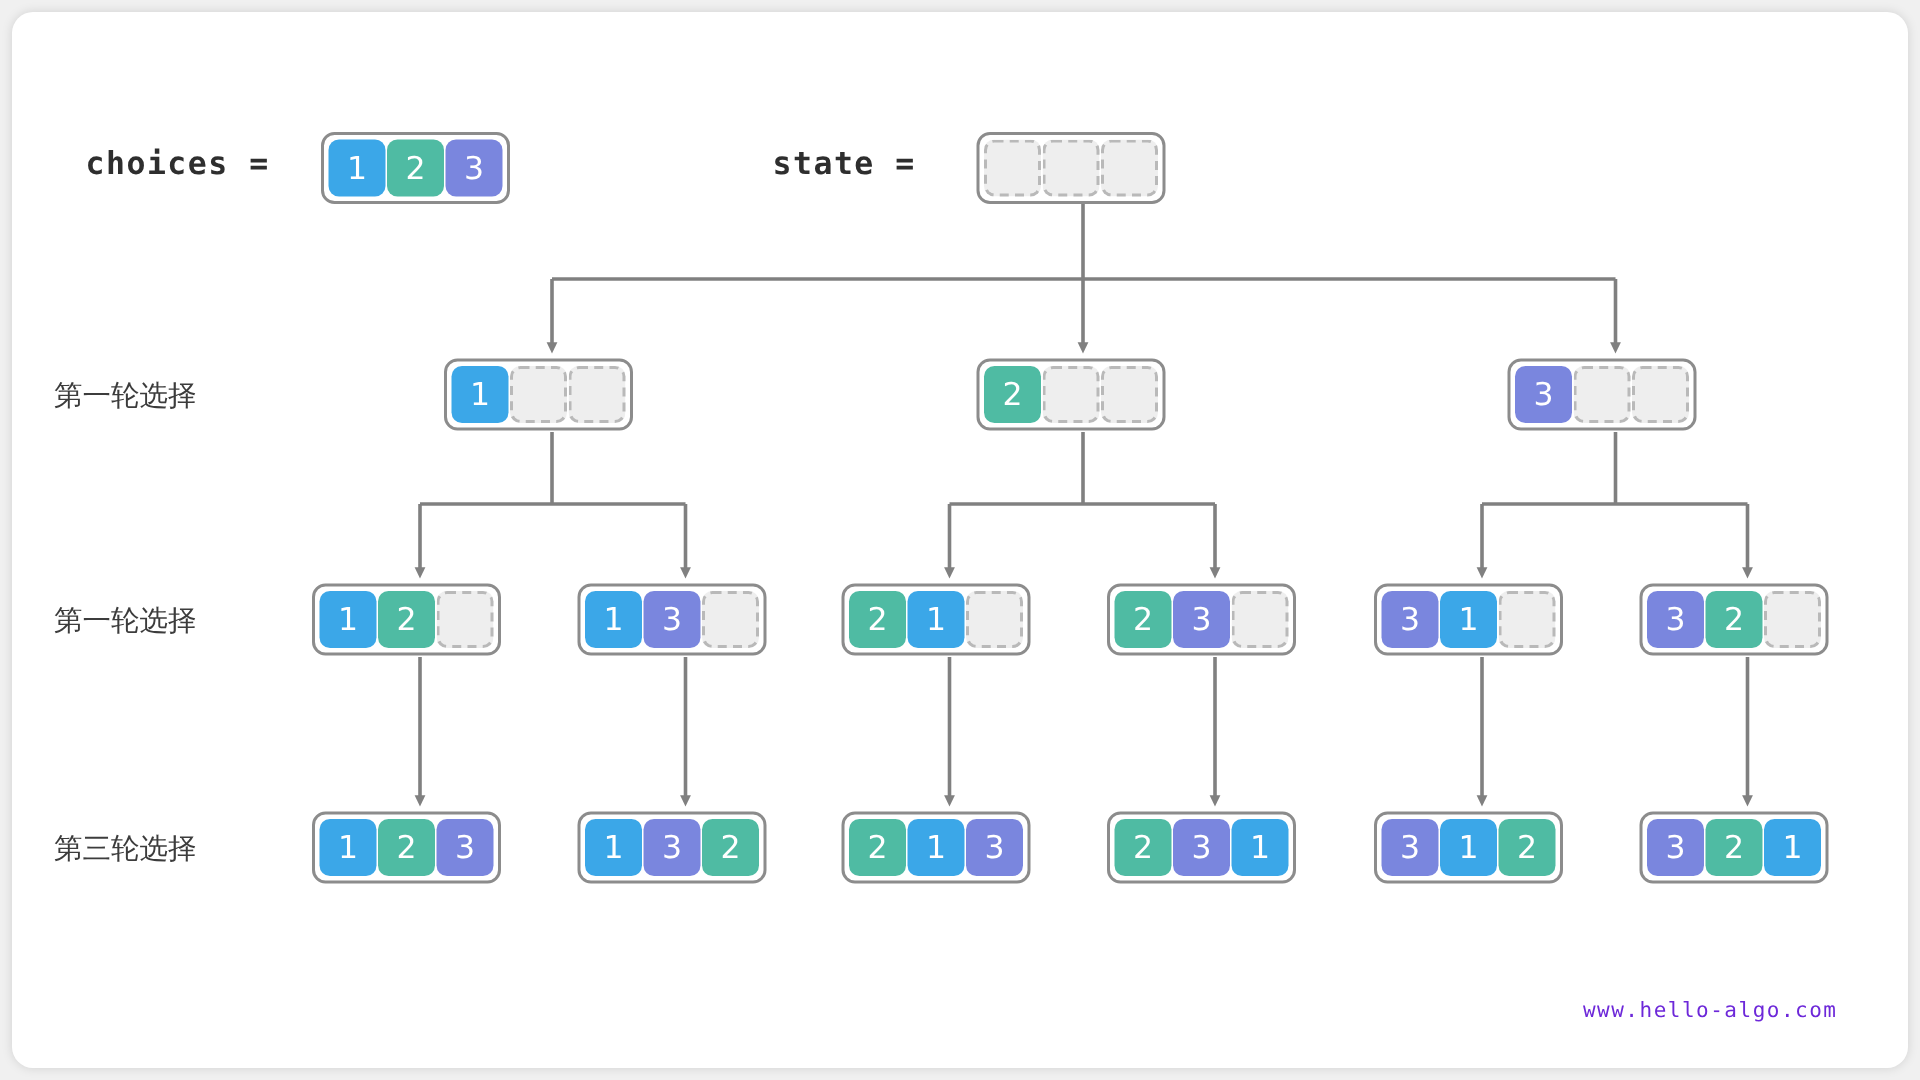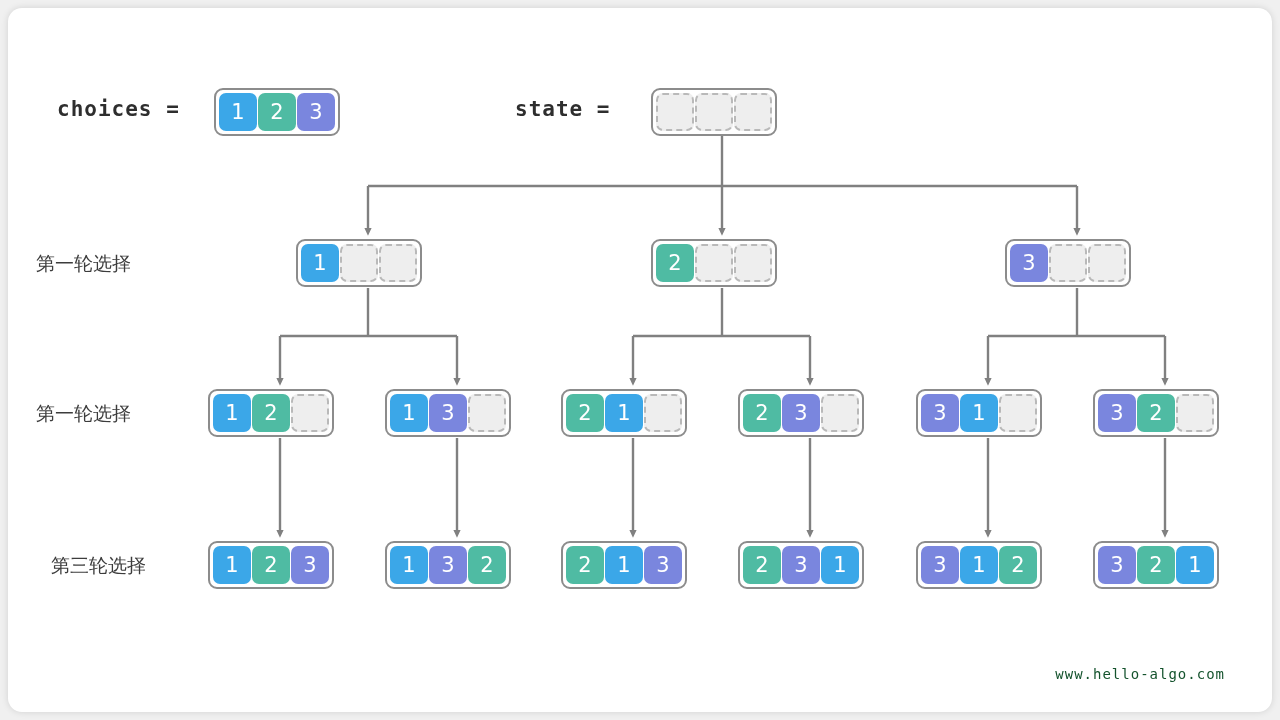--- a/index.html
+++ b/index.html
@@ -85,21 +85,21 @@
   .cell.c1 { background: #3ba7e8; }
   .cell.c2 { background: #4fbba3; }
   .cell.c3 { background: #7a86de; }
 
   .watermark {
     position: absolute;
     right: 55px;
     bottom: 38px;
     font-family: "DejaVu Sans Mono", "Liberation Mono", monospace;
     font-size: 14px;
-    color: #14532d;
+    color: #6d28d9;
     letter-spacing: 1px;
     white-space: nowrap;
   }
 </style>
 </head>
 <body>
 
 <div id="page">
   <div id="card"></div>
 
@@ -152,21 +152,21 @@
 
   <div class="mono-label" style="left:515px; top:97px;">state  =</div>
   <div class="array" id="state-array" style="left:651px; top:88px;">
       <div class="cell empty"></div>
       <div class="cell empty"></div>
       <div class="cell empty"></div>
     </div>
 
   <div class="row-label" style="left:36px; top:251px;">第一轮选择</div>
   <div class="row-label" style="left:36px; top:401px;">第一轮选择</div>
-  <div class="row-label" style="left:36px; top:553px;margin-left:15px;">第三轮选择</div>
+  <div class="row-label" style="left:36px; top:553px;">第三轮选择</div>
 
   <div class="array node" style="left:296px; top:239px;">
       <div class="cell c1">1</div>
       <div class="cell empty"></div>
       <div class="cell empty"></div>
     </div>
   <div class="array node" style="left:651px; top:239px;">
       <div class="cell c2">2</div>
       <div class="cell empty"></div>
       <div class="cell empty"></div>

